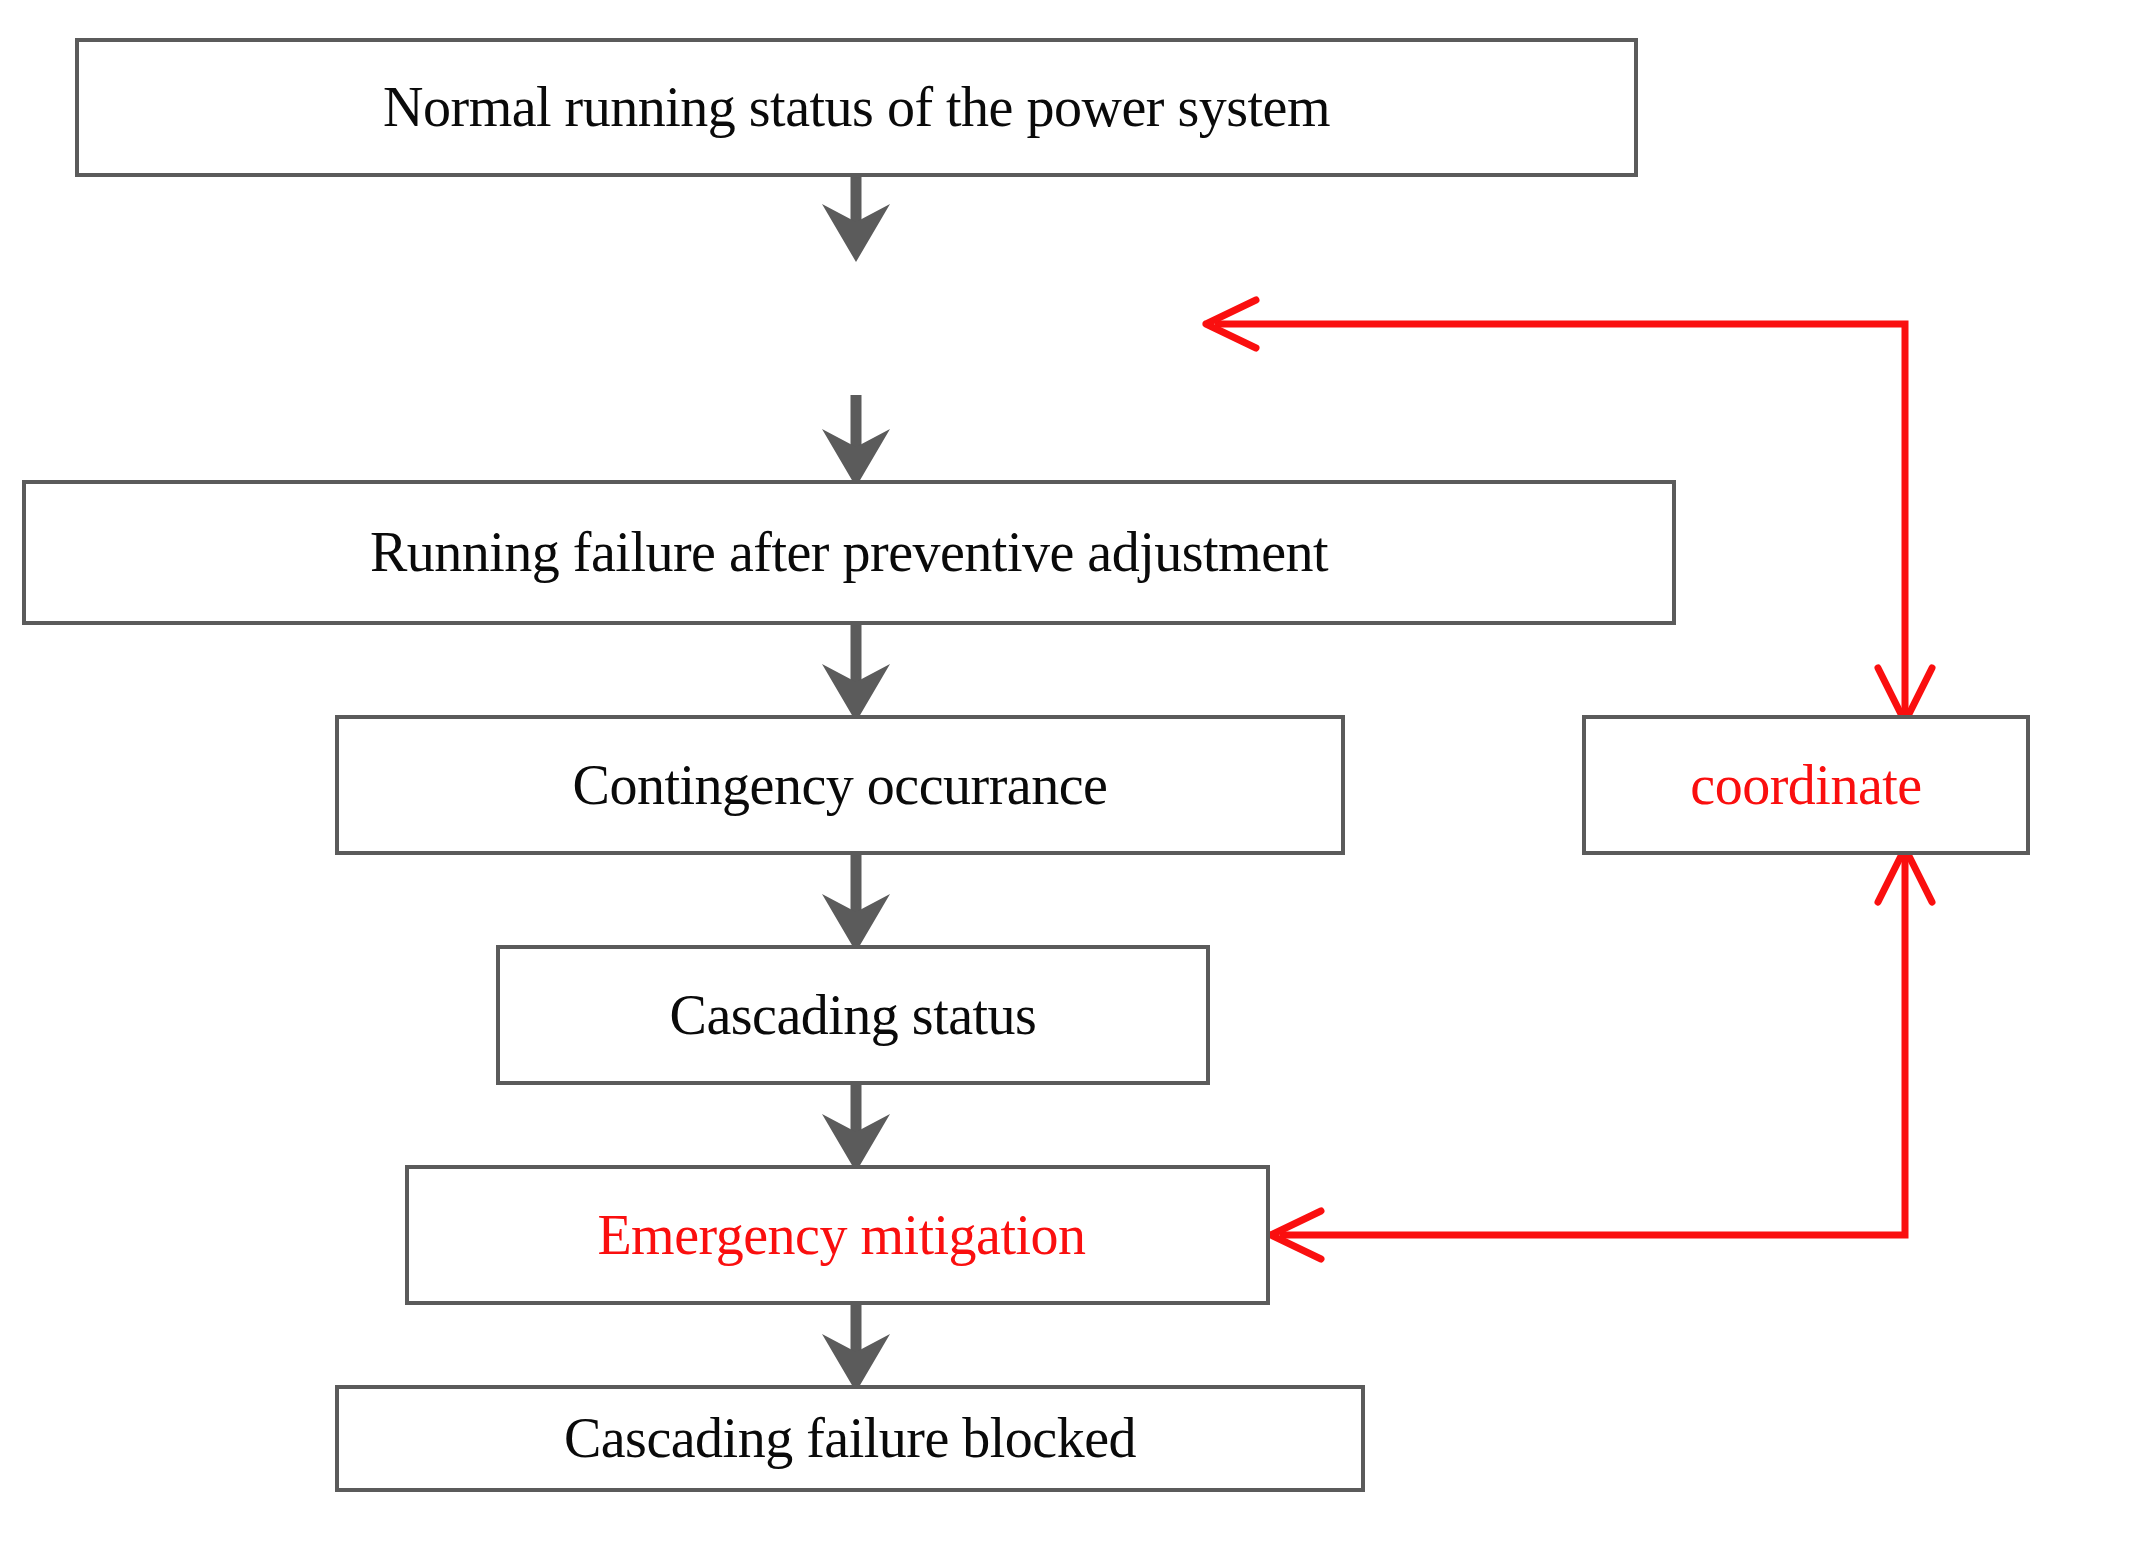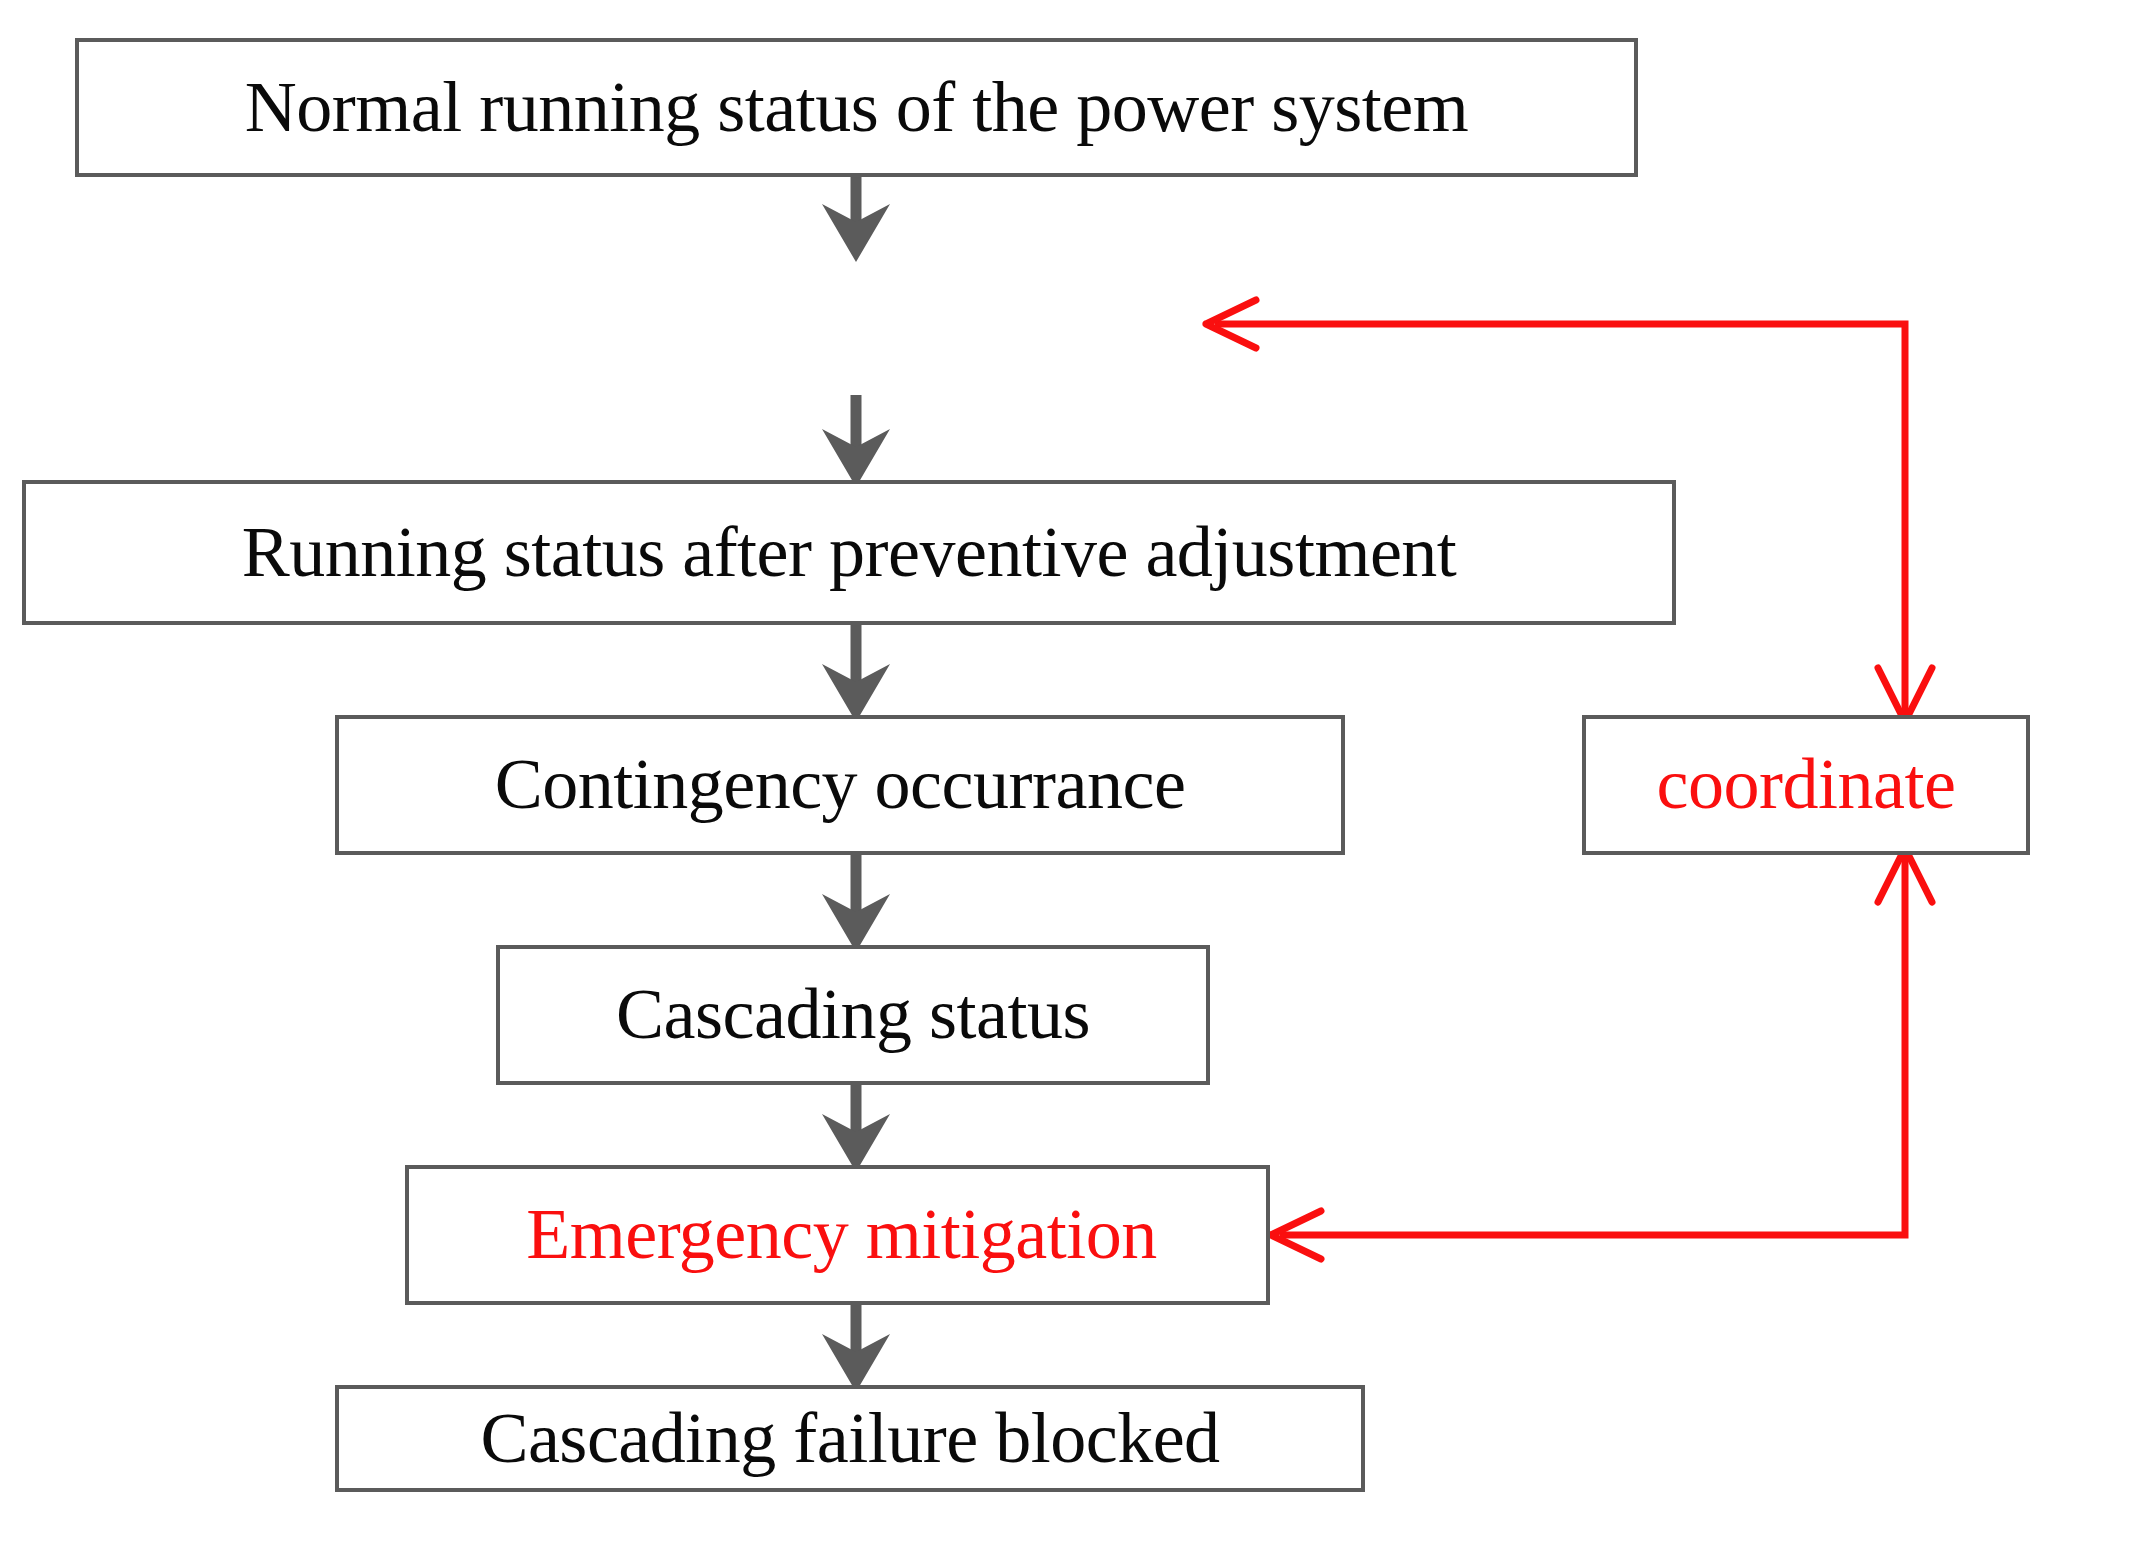--- a/index.html
+++ b/index.html
@@ -20,21 +20,21 @@
     box-sizing: border-box;
     border: 4px solid #5b5b5b;
     background: #ffffff;
     display: flex;
     align-items: center;
     justify-content: center;
     text-align: center;
     line-height: 1.05;
     white-space: nowrap;
     color: #0a0a0a;
-    font-size: 72px;
+    font-size: 56px;
     letter-spacing: -0.5px;
   }
   .node.red-text {
     color: #fa0f0f;
   }
   .edge-svg {
     position: absolute;
     left: 0;
     top: 0;
     width: 2148px;
@@ -92,21 +92,21 @@
 
       <path d="M 1271 1235 L 1321 1211 M 1271 1235 L 1321 1259" fill="none" stroke="#fa0f0f" stroke-width="7" stroke-linecap="round"></path>
 
       <path d="M 1905 848 L 1878 902 M 1905 848 L 1932 902" fill="none" stroke="#fa0f0f" stroke-width="7" stroke-linecap="round"></path>
     </g>
   </svg>
 
   <div class="node" style="left:75px; top:38px; width:1563px; height:139px;">Normal running status of the power system</div>
 
 
-  <div class="node" style="left:22px; top:480px; width:1654px; height:145px;">Running status after preventive adjustment</div>
+  <div class="node" style="left:22px; top:480px; width:1654px; height:145px;">Running failure after preventive adjustment</div>
 
   <div class="node" style="left:496px; top:945px; width:714px; height:140px;">Cascading status</div>
 
   <div class="node" style="left:335px; top:715px; width:1010px; height:140px;">Contingency occurrance</div>
 
   <div class="node red-text" style="left:405px; top:1165px; width:865px; height:140px;padding-left:8px;">Emergency mitigation</div>
 
   <div class="node" style="left:335px; top:1385px; width:1030px; height:107px;">Cascading failure blocked</div>
 
   <div class="node red-text" style="left:1582px; top:715px; width:448px; height:140px;">coordinate</div>

